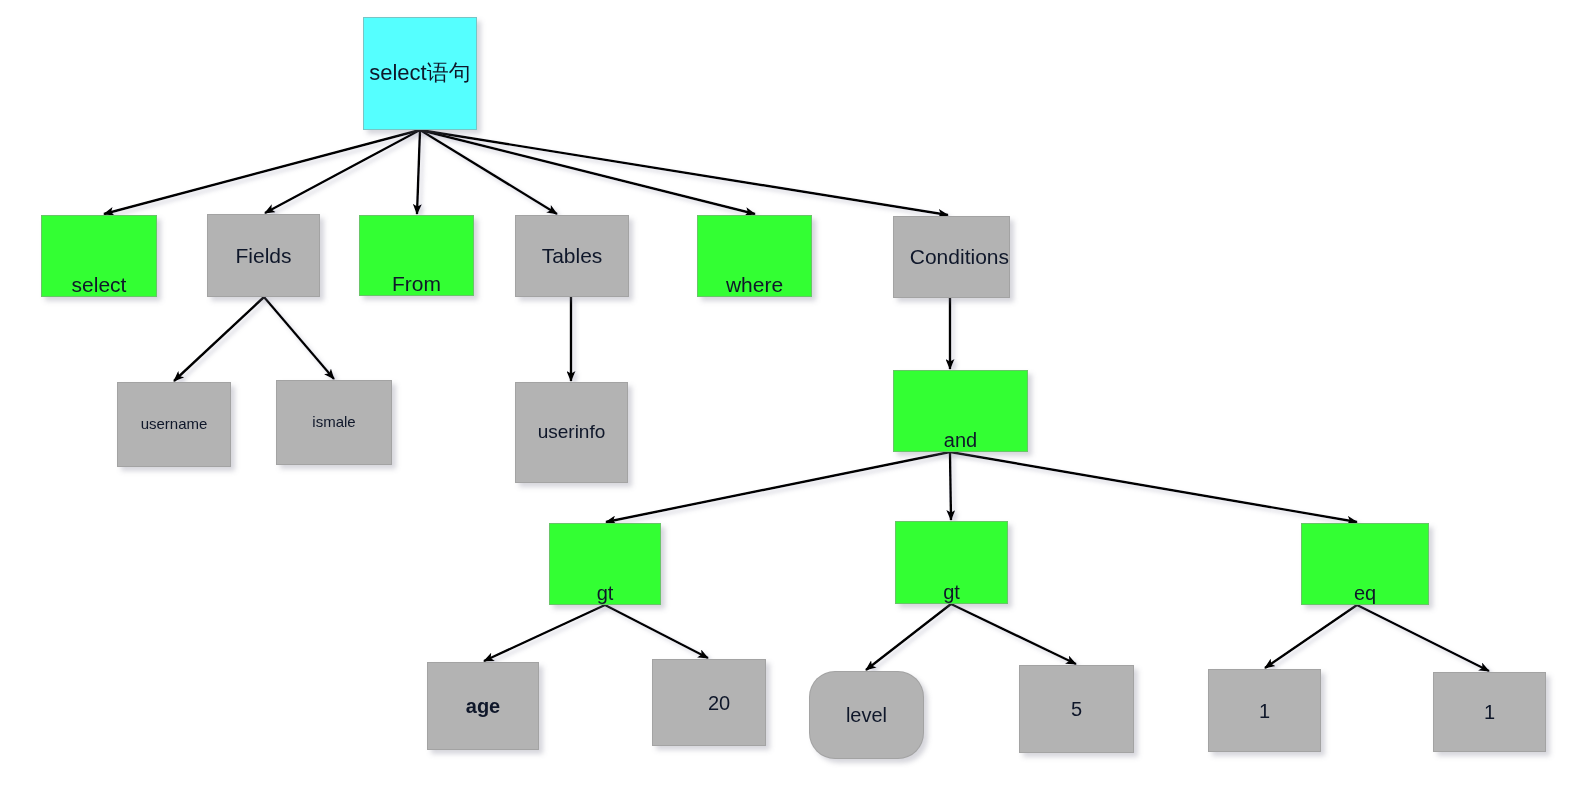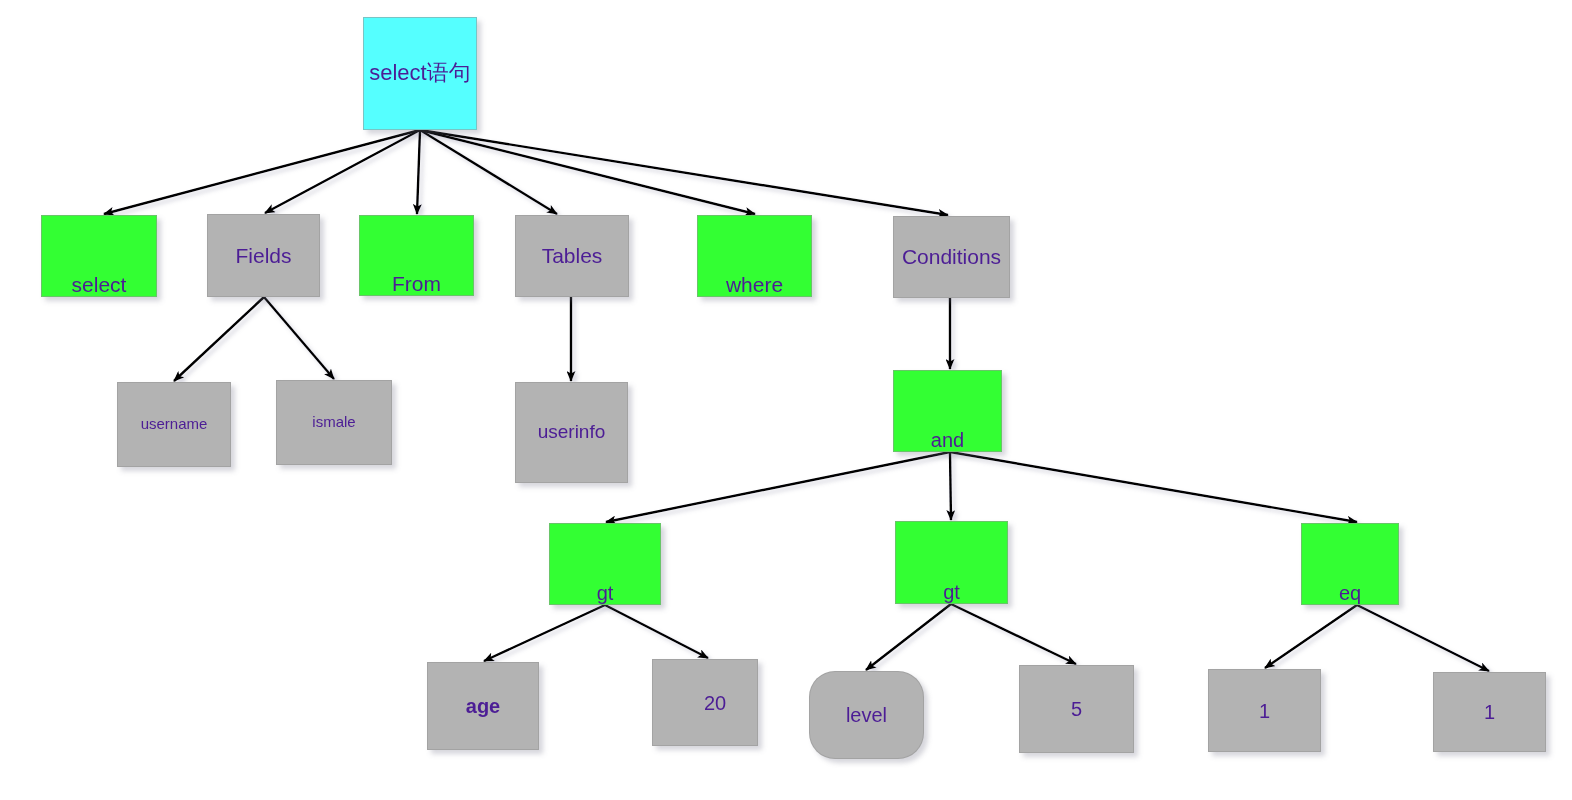--- a/index.html
+++ b/index.html
@@ -25,21 +25,21 @@
     height: 800px;
     pointer-events: none;
   }
   .node {
     position: absolute;
     box-sizing: border-box;
     display: flex;
     align-items: center;
     justify-content: center;
     text-align: center;
-    color: #4c1d95;
+    color: #0f172a;
     line-height: 1.1;
     border: 1px solid rgba(150,150,150,0.55);
     box-shadow: 4px 4px 5px rgba(120,120,140,0.30);
     z-index: 2;
     user-select: none;
     white-space: nowrap;
   }
   .node.green  { background: #33ff33; align-items: flex-end; }
   .node.gray   { background: #b3b3b3; }
   .node.cyan   { background: #55ffff; }
@@ -91,48 +91,48 @@
       </div>
       <div class="node green" style="left: 359px; top: 215px; width: 115px; height: 81px; font-size: 21px;">
         <span>From</span>
       </div>
       <div class="node gray" style="left: 515px; top: 215px; width: 114px; height: 82px; font-size: 21px; align-items: center;">
         <span>Tables</span>
       </div>
       <div class="node green" style="left: 697px; top: 215px; width: 115px; height: 82px; font-size: 21px;">
         <span>where</span>
       </div>
-      <div class="node gray" style="left: 893px; top: 216px; width: 117px; height: 82px; font-size: 21px;">
+      <div class="node gray" style="left: 893px; top: 216px; width: 117px; height: 82px; font-size: 21px; justify-content: flex-end;">
         <span>Conditions</span>
       </div>
       <div class="node gray" style="left: 117px; top: 382px; width: 114px; height: 85px; font-size: 15px;">
         <span>username</span>
       </div>
       <div class="node gray" style="left: 276px; top: 380px; width: 116px; height: 85px; font-size: 15px;">
         <span>ismale</span>
       </div>
       <div class="node gray" style="left: 515px; top: 382px; width: 113px; height: 101px; font-size: 19px;">
         <span>userinfo</span>
       </div>
-      <div class="node green" style="left: 893px; top: 370px; width: 109px; height: 82px; font-size: 20px;">
+      <div class="node green" style="left: 893px; top: 370px; width: 135px; height: 82px; font-size: 20px;">
         <span>and</span>
       </div>
       <div class="node green" style="left: 549px; top: 523px; width: 112px; height: 82px; font-size: 20px;">
         <span>gt</span>
       </div>
       <div class="node green" style="left: 895px; top: 521px; width: 113px; height: 83px; font-size: 20px;">
         <span>gt</span>
       </div>
-      <div class="node green" style="left: 1301px; top: 523px; width: 98px; height: 82px; font-size: 20px;">
+      <div class="node green" style="left: 1301px; top: 523px; width: 128px; height: 82px; font-size: 20px;">
         <span>eq</span>
       </div>
       <div class="node gray" style="left: 427px; top: 662px; width: 112px; height: 88px; font-size: 20px; font-weight: bold;">
         <span>age</span>
       </div>
-      <div class="node gray" style="left: 652px; top: 659px; width: 106px; height: 87px; font-size: 20px; padding-left: 20px;">
+      <div class="node gray" style="left: 652px; top: 659px; width: 114px; height: 87px; font-size: 20px; padding-left: 20px;">
         <span>20</span>
       </div>
       <div class="node gray" style="left: 809px; top: 671px; width: 115px; height: 88px; font-size: 20px; border-radius: 26px;">
         <span>level</span>
       </div>
       <div class="node gray" style="left: 1019px; top: 665px; width: 115px; height: 88px; font-size: 20px;">
         <span>5</span>
       </div>
       <div class="node gray" style="left: 1208px; top: 669px; width: 113px; height: 83px; font-size: 20px;">
         <span>1</span>

